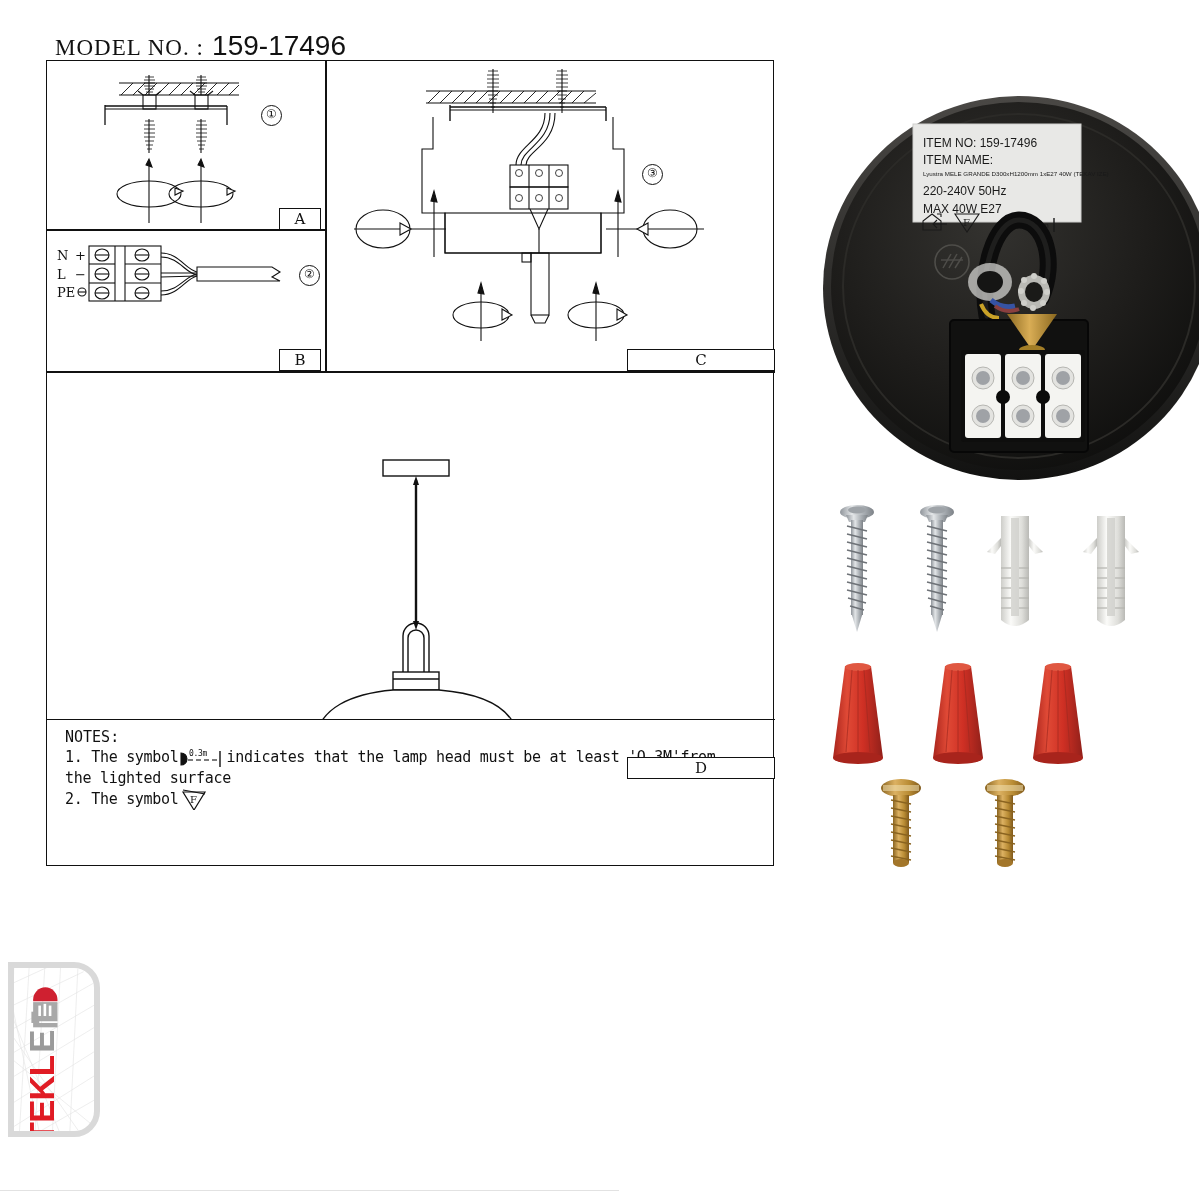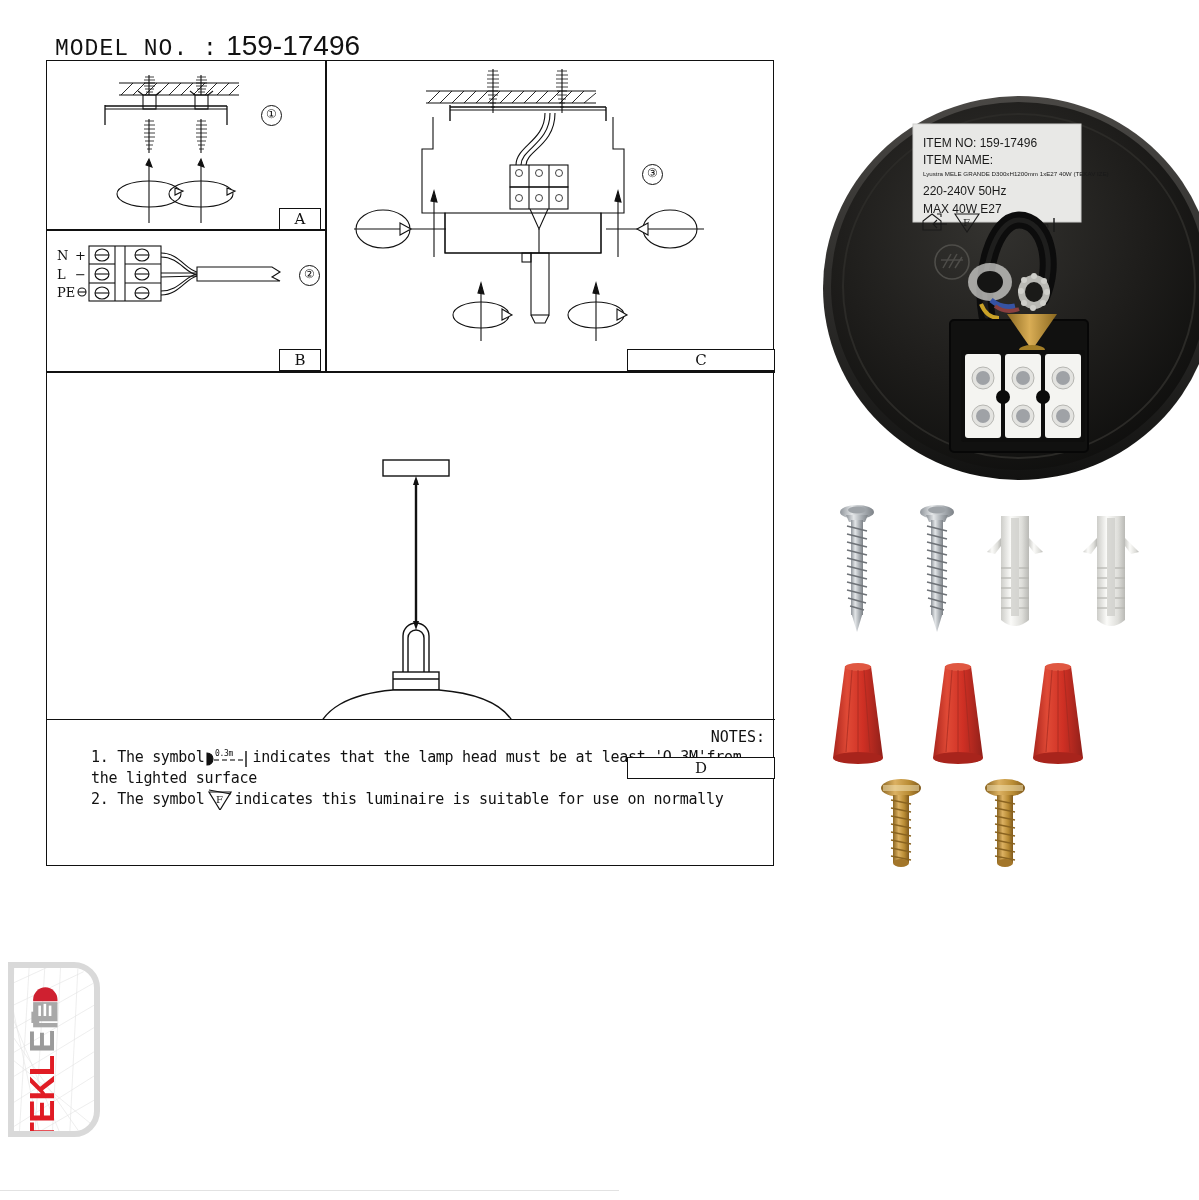--- a/index.html
+++ b/index.html
@@ -4,44 +4,44 @@
 <style>
   html,body{margin:0;padding:0;background:#fff;}
   body{width:1199px;height:1200px;position:relative;overflow:hidden;
        font-family:"Liberation Sans",sans-serif;color:#111;}
 
   .abs{position:absolute;}
 
   
   #model-row{left:55px;top:30px;font-family:"DejaVu Serif",serif;
              font-size:23px;letter-spacing:1px;white-space:nowrap;}
-  #model-row .mlabel{font-family:Liberation Mono, monospace;}
+  #model-row .mlabel{font-family:Liberation Serif, serif;}
   #model-row .mnum{font-family:"Liberation Sans",sans-serif;font-size:28px;letter-spacing:0;margin-top:9px;}
 
   
   #tech-frame{left:46px;top:60px;width:728px;height:806px;border:1.6px solid #111;box-sizing:border-box;}
 
   .panel{position:absolute;box-sizing:border-box;}
   .vline{position:absolute;background:#111;}
   .hline{position:absolute;background:#111;}
 
   .plabel{position:absolute;border:1.3px solid #111;background:#fff;
           font-family:"DejaVu Serif",serif;font-size:15px;text-align:center;
           line-height:20px;height:22px;box-sizing:border-box;z-index:6;}
 
   .circnum{position:absolute;width:19px;height:19px;border:1.3px solid #111;
            border-radius:50%;font-size:12px;line-height:17px;text-align:center;
            font-family:"DejaVu Serif",serif;background:#fff;}
 
   
   #notes-box{position:absolute;left:0px;top:658px;width:728px;height:148px;
              border-top:1.6px solid #111;box-sizing:border-box;padding:8px 10px 0 18px;}
-  #notes-box .ntitle{font-size:15px;font-family:"DejaVu Sans Mono",monospace;margin-bottom:1px;text-align:right;}
+  #notes-box .ntitle{font-size:15px;font-family:"DejaVu Sans Mono",monospace;margin-bottom:1px;}
   .nline{font-size:15px;font-family:"DejaVu Sans Mono",monospace;line-height:20px;
-         letter-spacing:-0.3px;white-space:nowrap;margin-left:26px;}
+         letter-spacing:-0.3px;white-space:nowrap;}
   .nline .inl{display:inline-block;vertical-align:middle;}
 
   
   #canopy-wrap{left:819px;top:92px;width:410px;height:390px;}
 
   
   #logo-box{left:8px;top:962px;width:92px;height:175px;background:#fff;
             border:6px solid #d9d9d9;border-radius:0 26px 26px 0;box-sizing:border-box;
             overflow:hidden;}
   #logo-inner{position:absolute;inset:0;}
@@ -372,21 +372,21 @@
 
     <div class="nline">
       <span>2.</span>
       <span>The symbol</span><span class="inl" style="width:30px;height:22px;">
         <svg width="30" height="22" viewBox="0 0 30 22">
           <g stroke="#111" fill="none" stroke-width="1.2">
             <path d="M4 4 L26 4 L15 22 Z"></path>
             <line x1="4" y1="2" x2="26" y2="6"></line>
             <text x="11" y="15" font-size="10" font-family="DejaVu Serif, serif" fill="#111" stroke="none">F</text>
           </g>
-        </svg></span><span>indicates this luminaire is suitable for use on normally</span>
+        </svg></span>
     </div>
 
   </div>
 
 </div>
 
 <div class="abs" id="canopy-wrap">
   <svg width="410" height="390" viewBox="0 0 410 390">
     <defs>
       <radialGradient id="gBody" cx="42%" cy="34%" r="76%">

